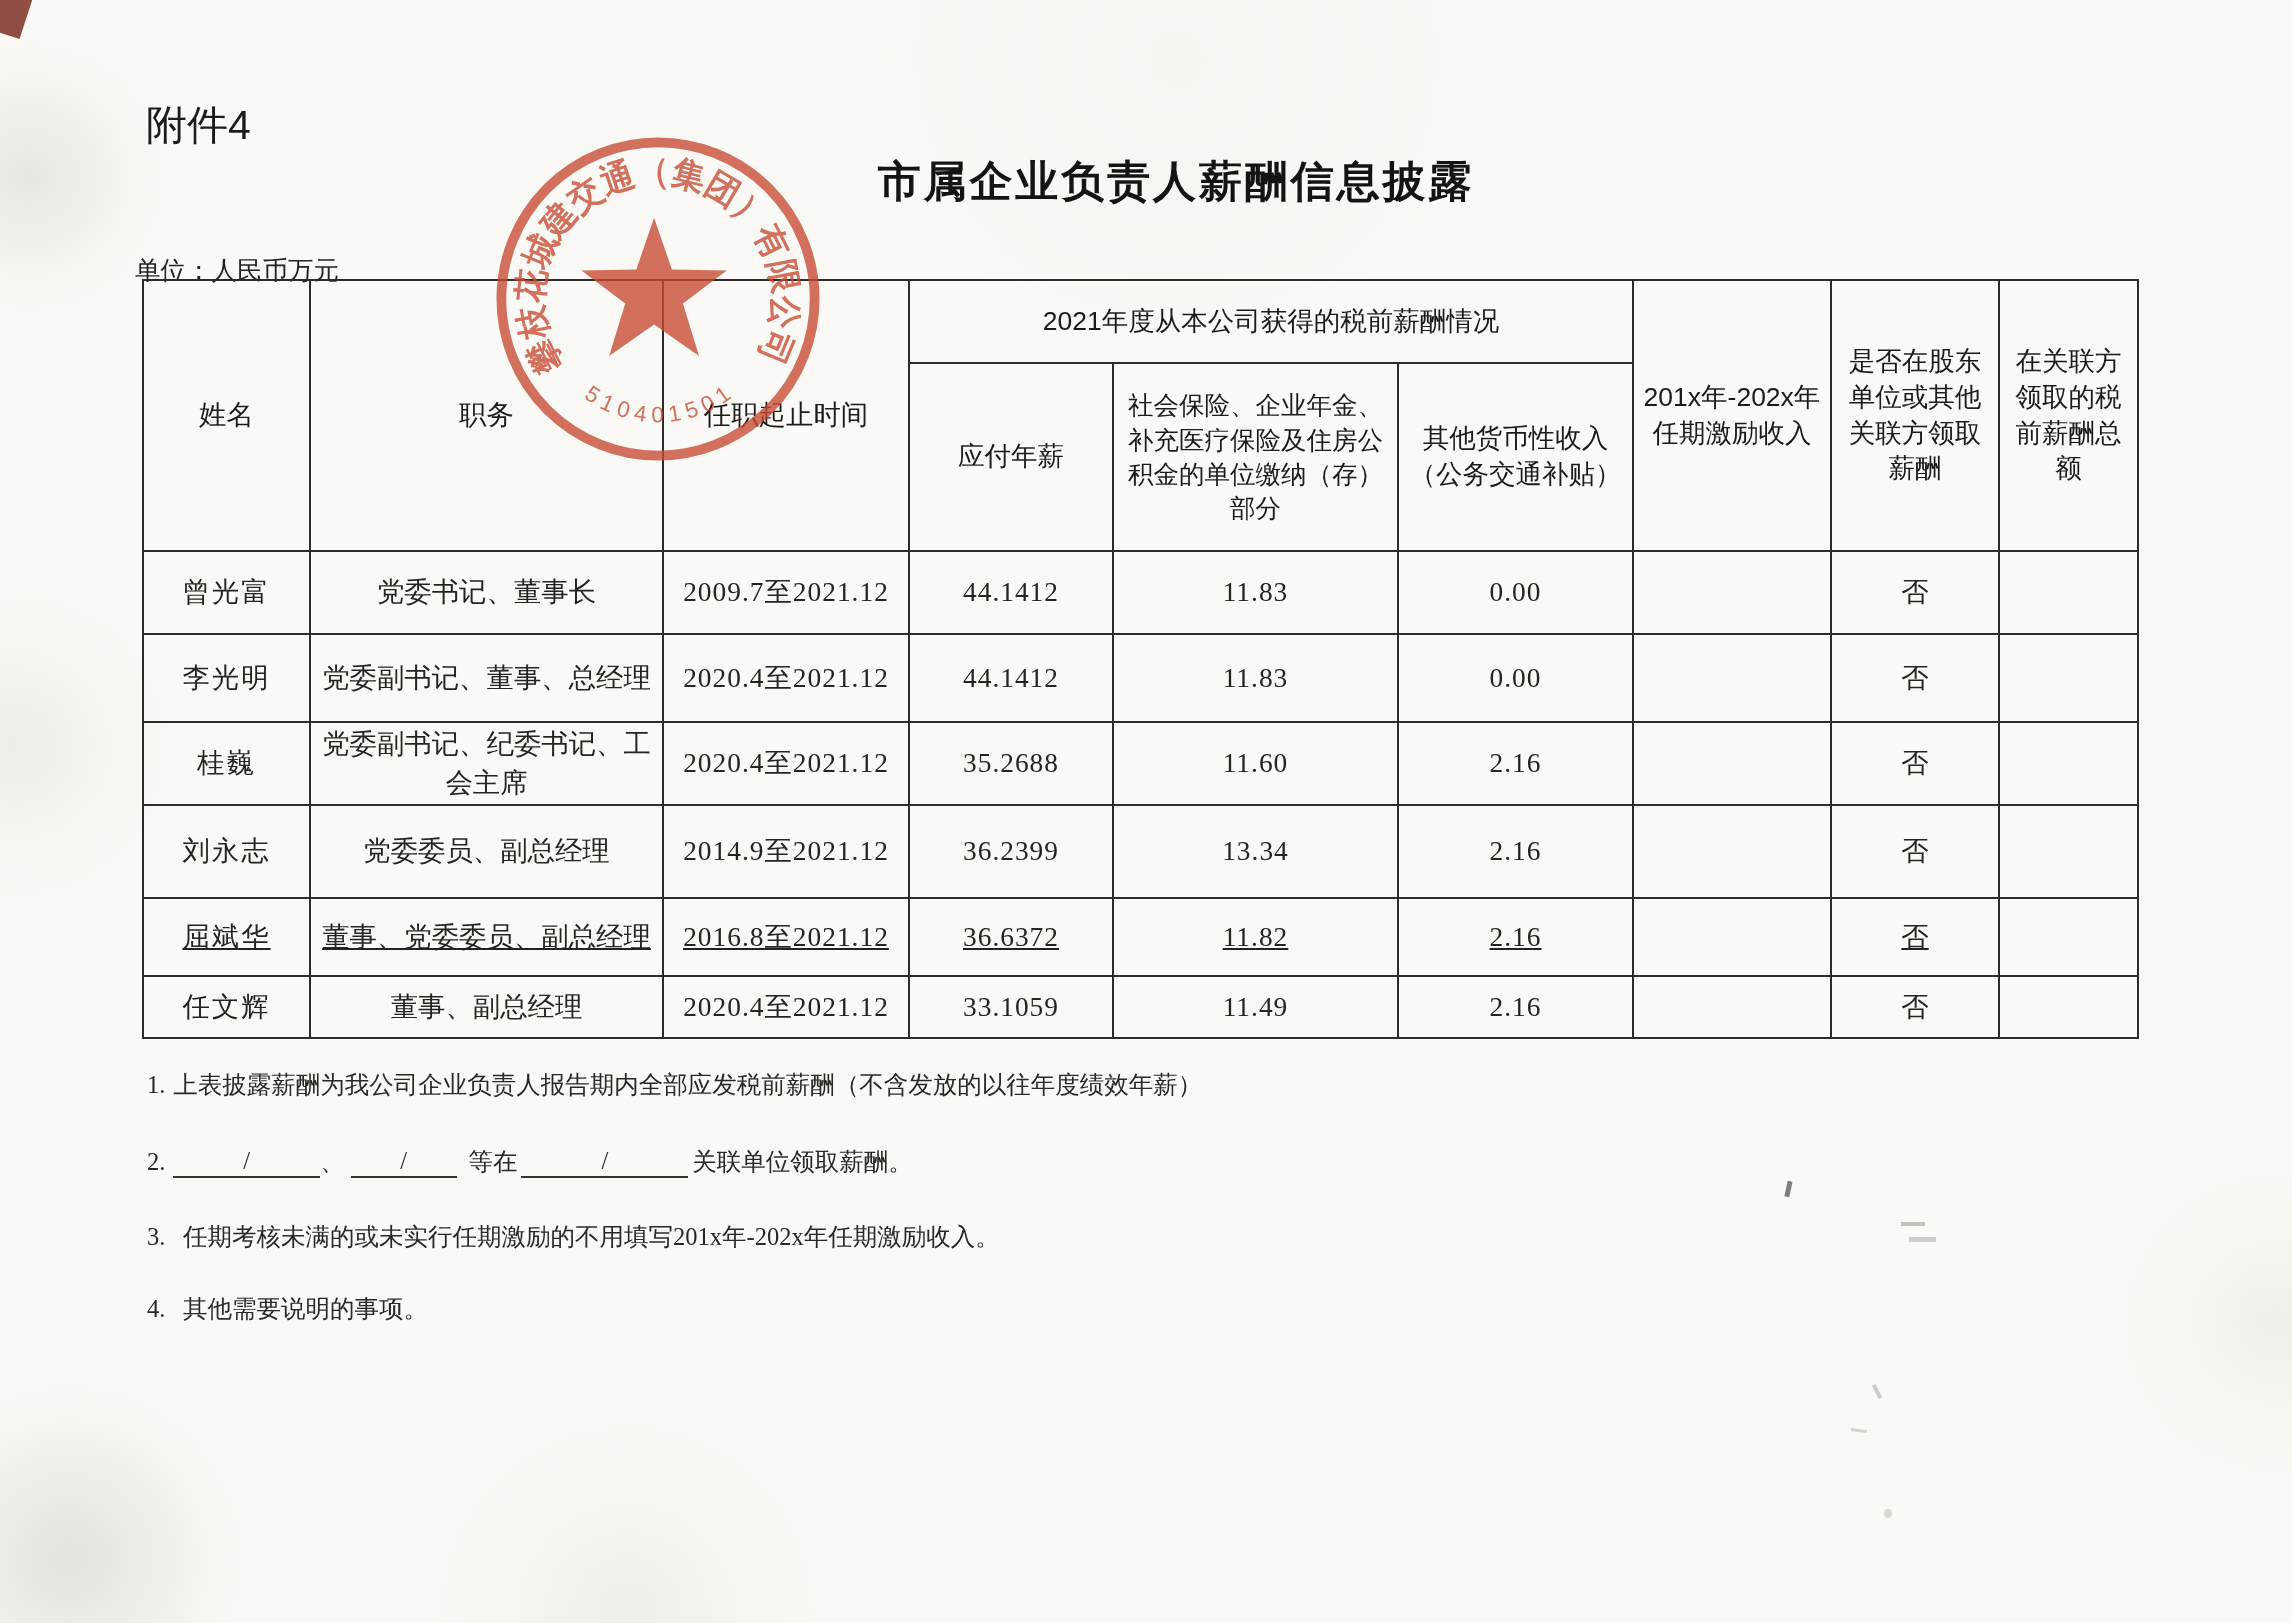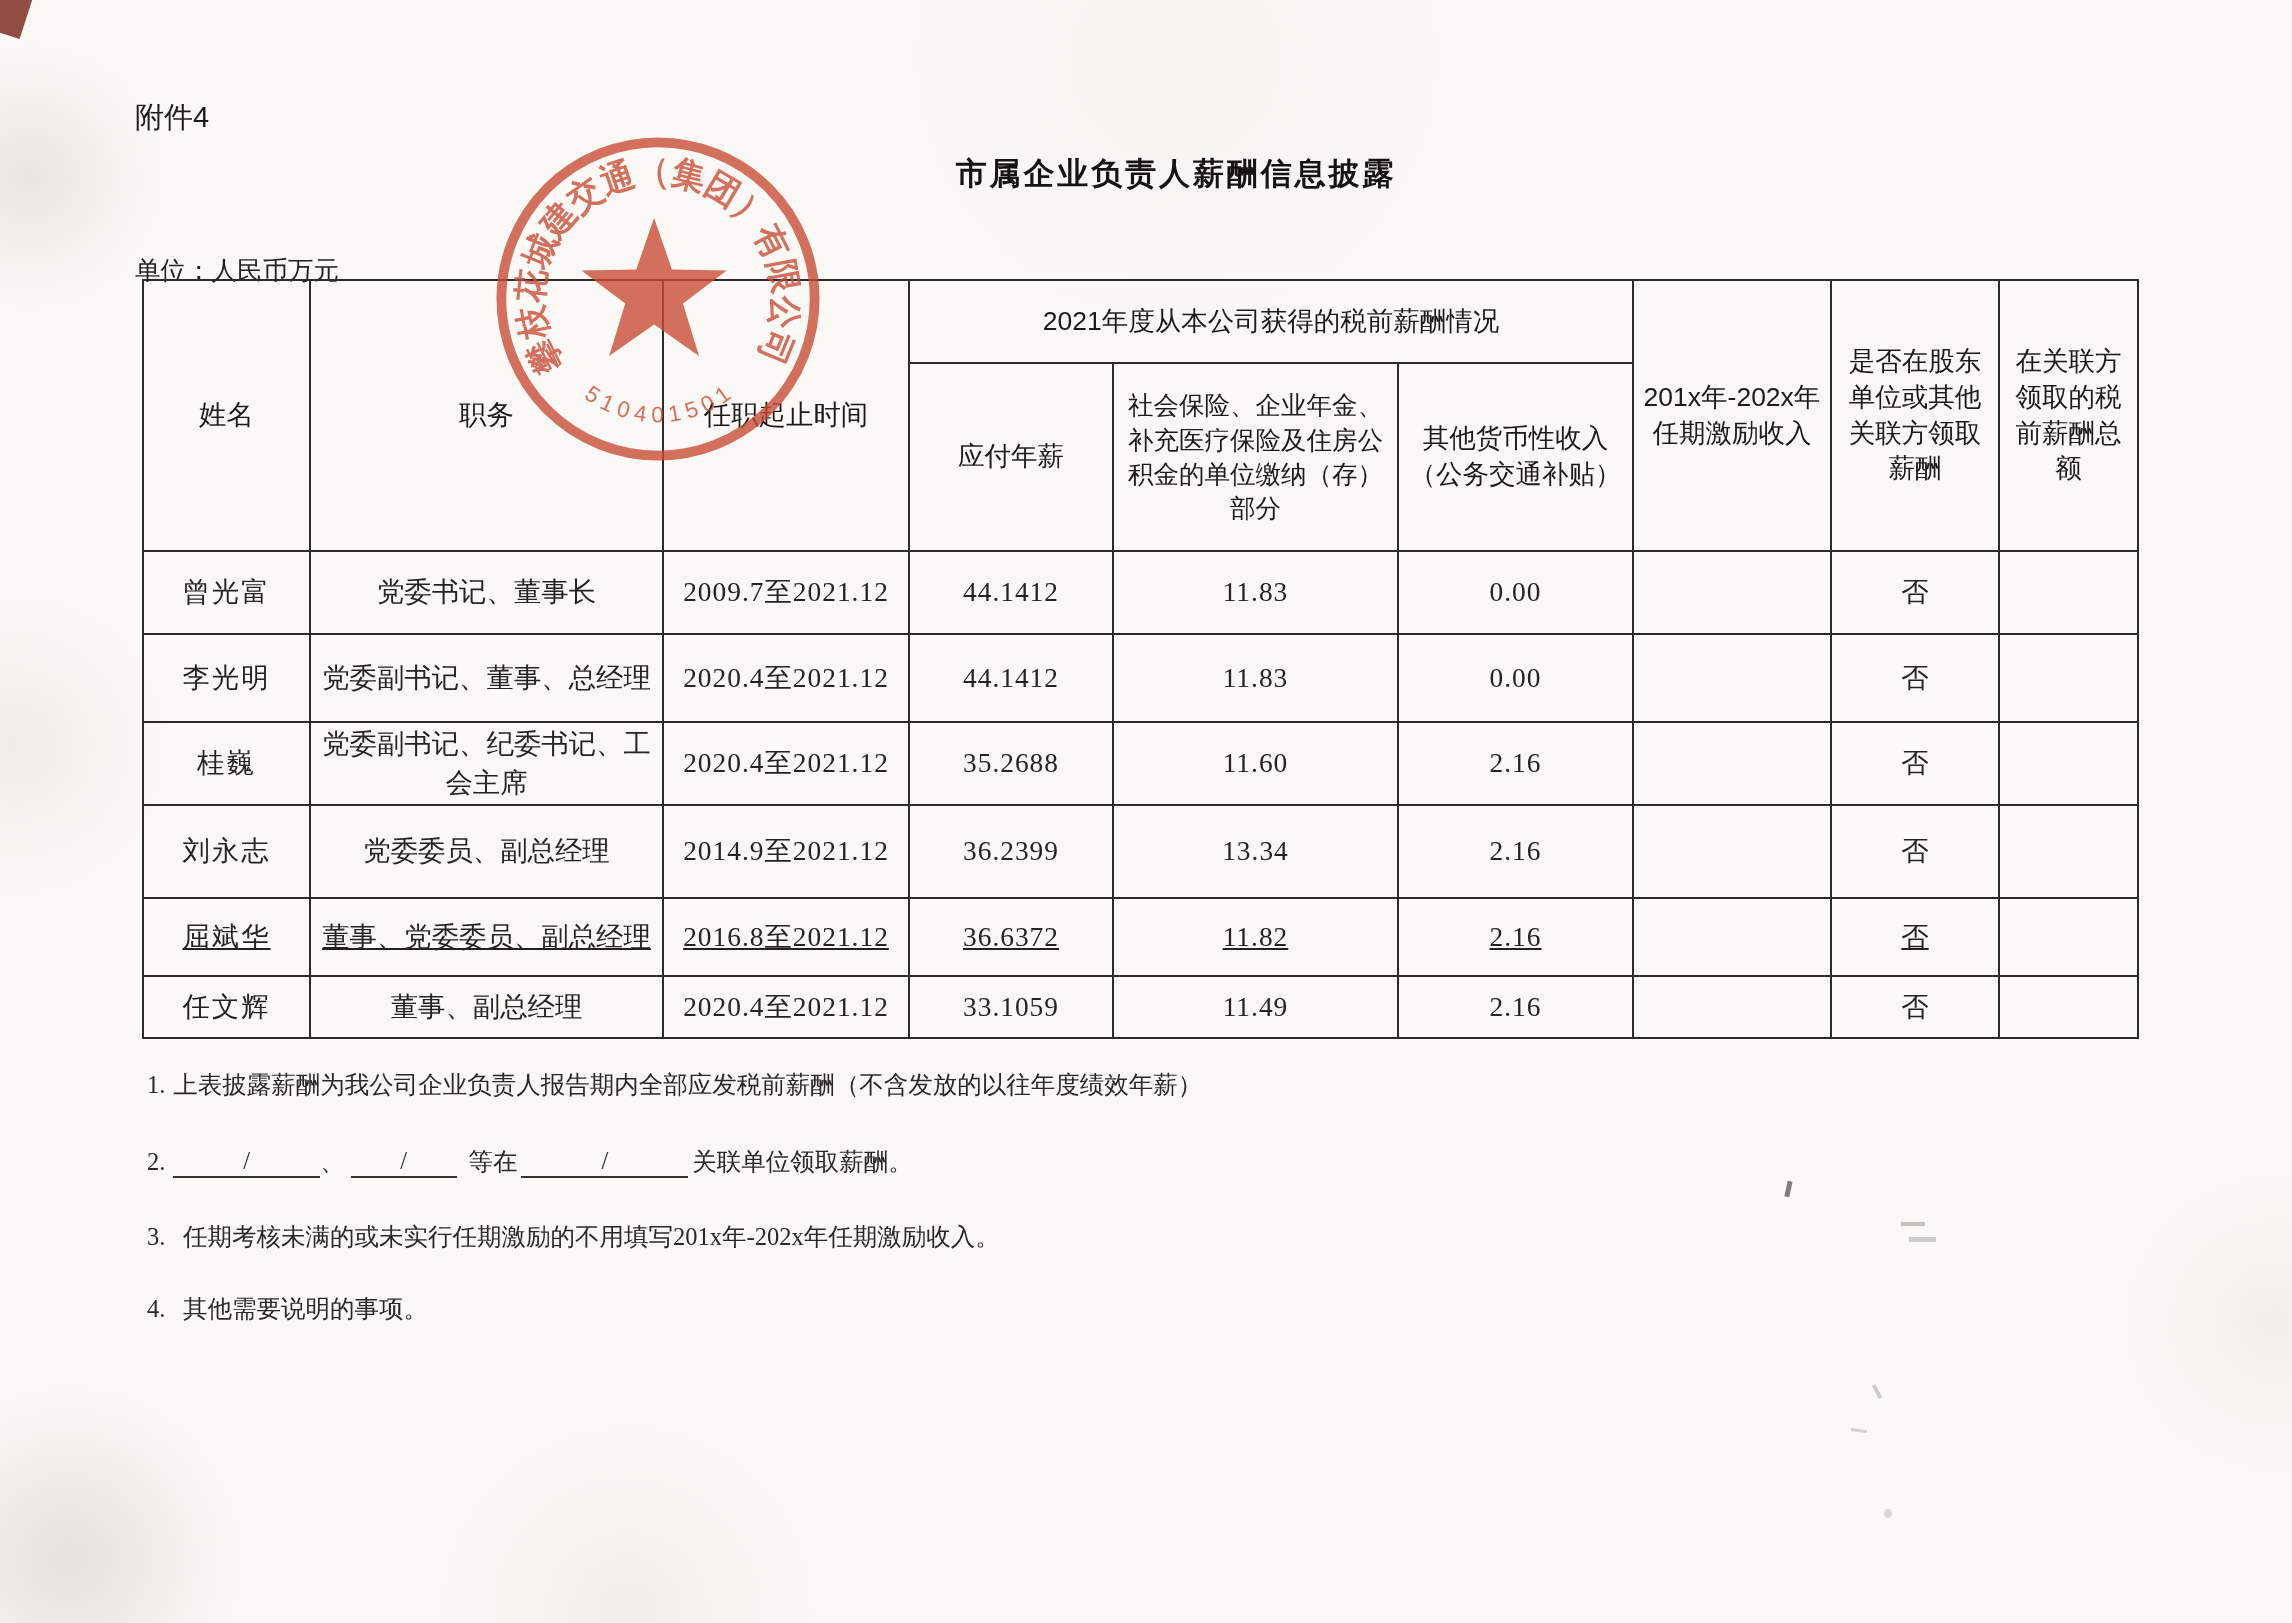--- a/index.html
+++ b/index.html
@@ -9,22 +9,22 @@
     background-color:#faf9f5;
     background-image:
       radial-gradient(circle at 29px 176px, rgba(160,158,150,.20), transparent 137px),
       radial-gradient(circle at 14.7px 745px, rgba(170,168,160,.15), transparent 157px),
       radial-gradient(circle at 69px 1558px, rgba(150,148,140,.22), transparent 176px),
       radial-gradient(circle at 627px 1612px, rgba(170,168,158,.13), transparent 196px),
       radial-gradient(circle at 2274px 1323px, rgba(170,168,158,.12), transparent 157px),
       radial-gradient(circle at 1176px 59px, rgba(200,198,190,.10), transparent 294px);
   }
   .abs{position:absolute;}
-  #attachment{left:135px; top:98px; font-size:29px; font-family:"Liberation Sans",sans-serif; color:#1d1c1a;}
-  #doc-title{left:637px; top:153px; width:1078px; text-align:center; font-size:31px; font-weight:bold;
+  #attachment{left:146px; top:98px; font-size:41px; font-family:"Liberation Sans",sans-serif; color:#1d1c1a;}
+  #doc-title{left:637px; top:153px; width:1078px; text-align:center; font-size:43px; font-weight:bold;
              font-family:"Liberation Sans",sans-serif; letter-spacing:2.9px; color:#151413;}
   #unit-label{left:135px; top:253px; font-size:25.5px; font-family:"Liberation Sans",sans-serif; color:#232220;}
 
   
   #salary-table{left:142px; top:279px;}
   table{border-collapse:collapse; table-layout:fixed; width:1995px; background:transparent;}
   td{border:2px solid #2e2c29; text-align:center; vertical-align:middle; padding:0 7.8px;
      font-size:27.4px; line-height:1.4; color:#262420; overflow:hidden;}
   td.hd{font-family:"Liberation Sans",sans-serif; font-weight:normal; color:#1c1b19; font-size:26.5px; line-height:1.35;margin-left:36px;}
   td.big-hd{font-size:27.4px;}

